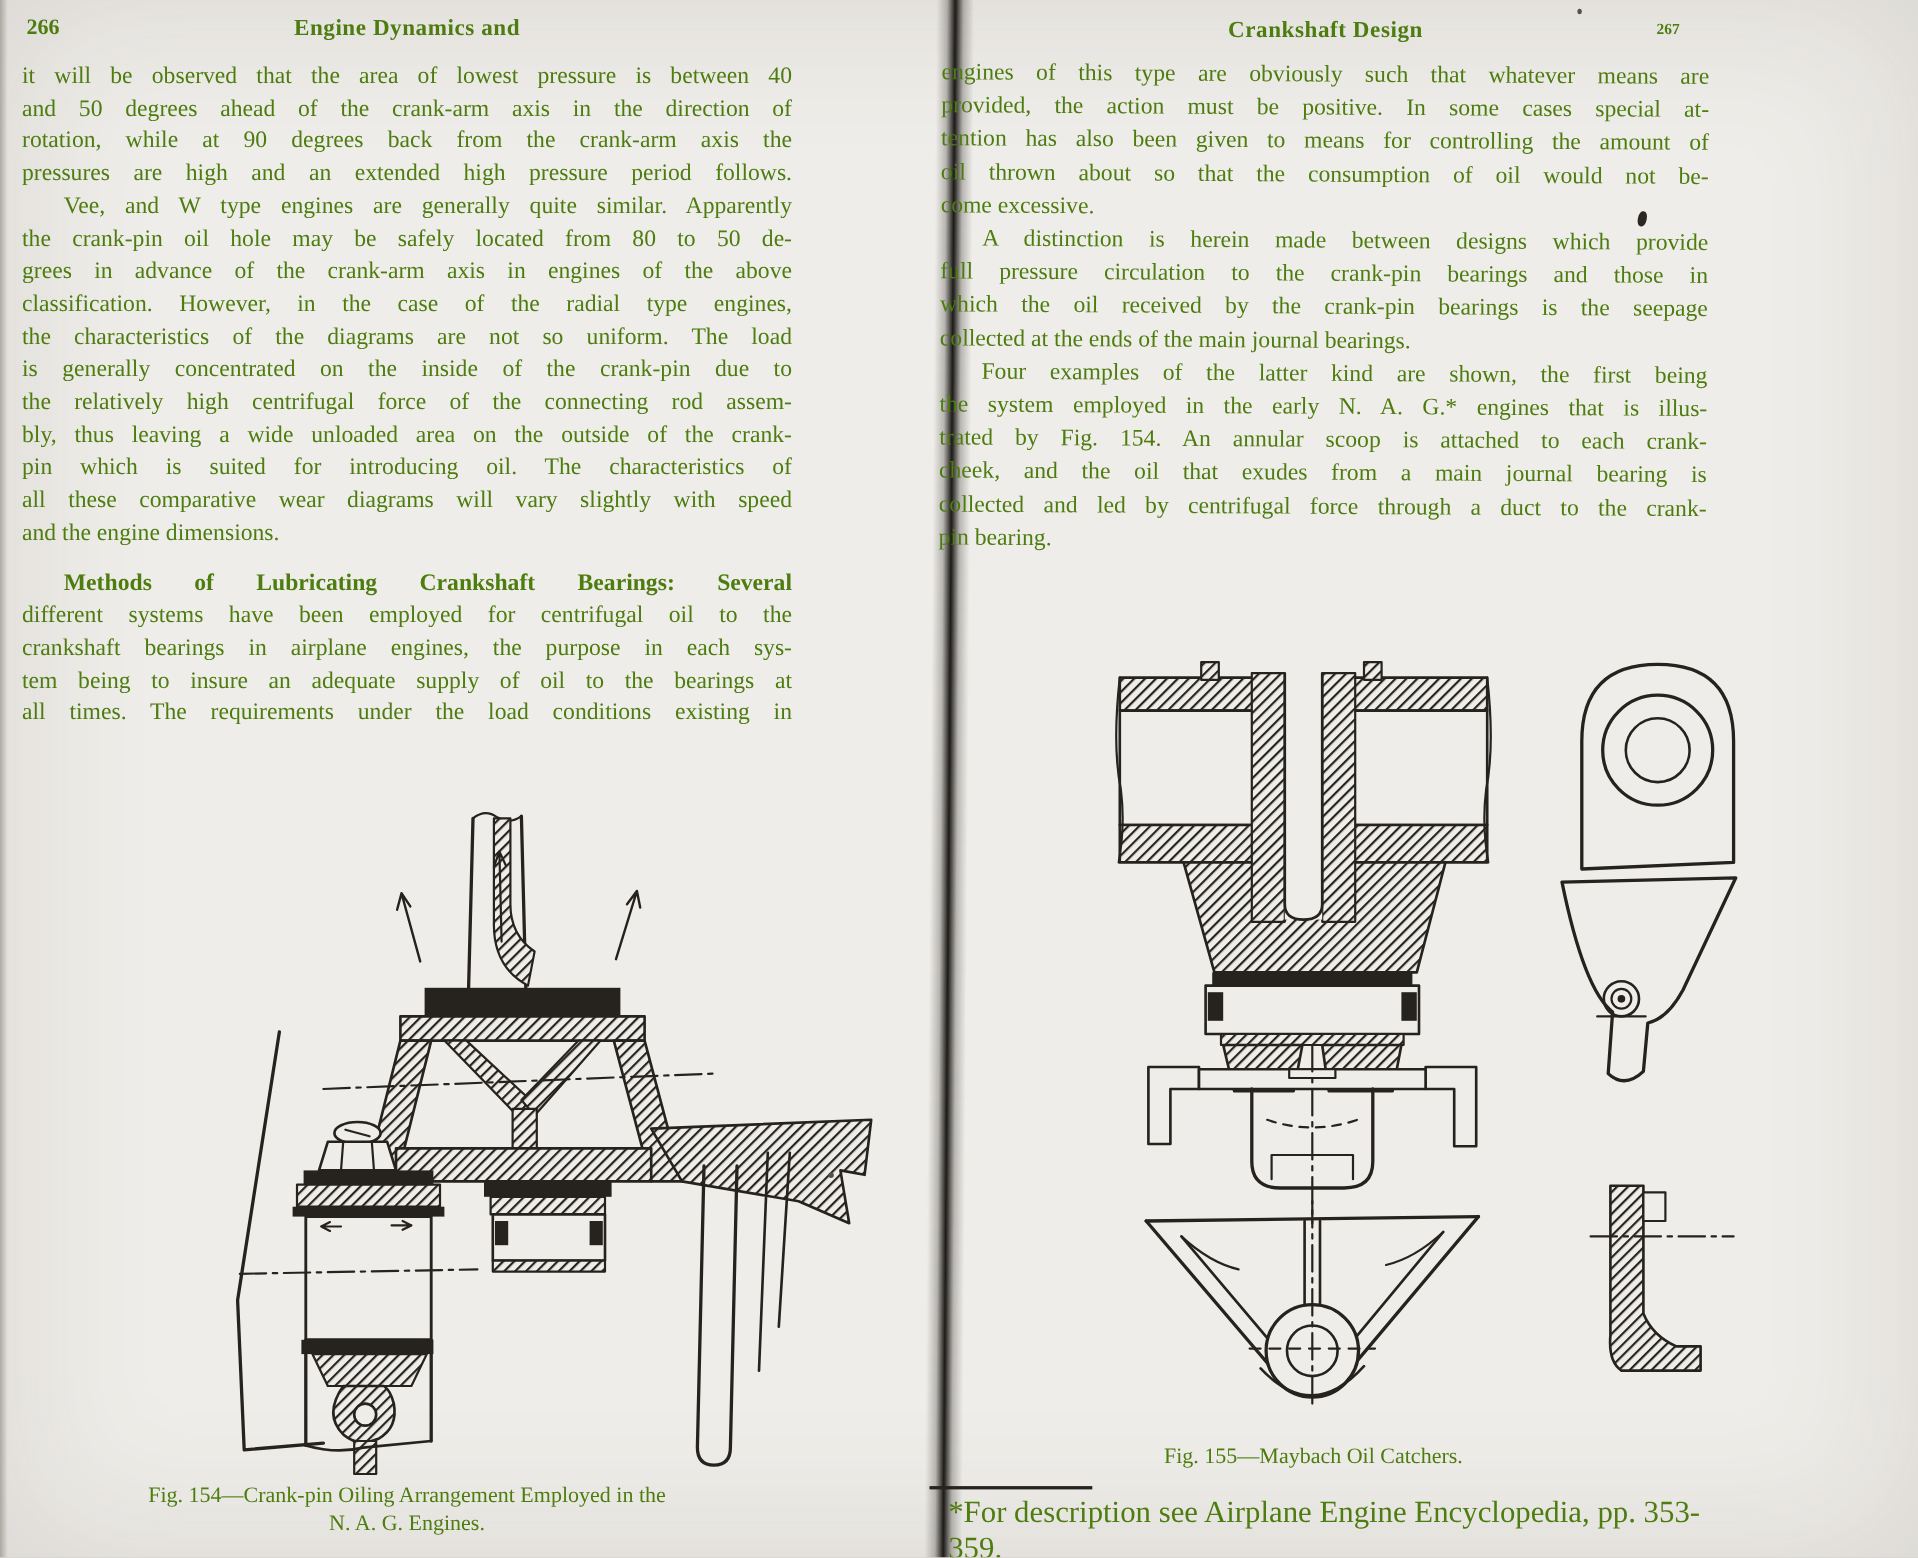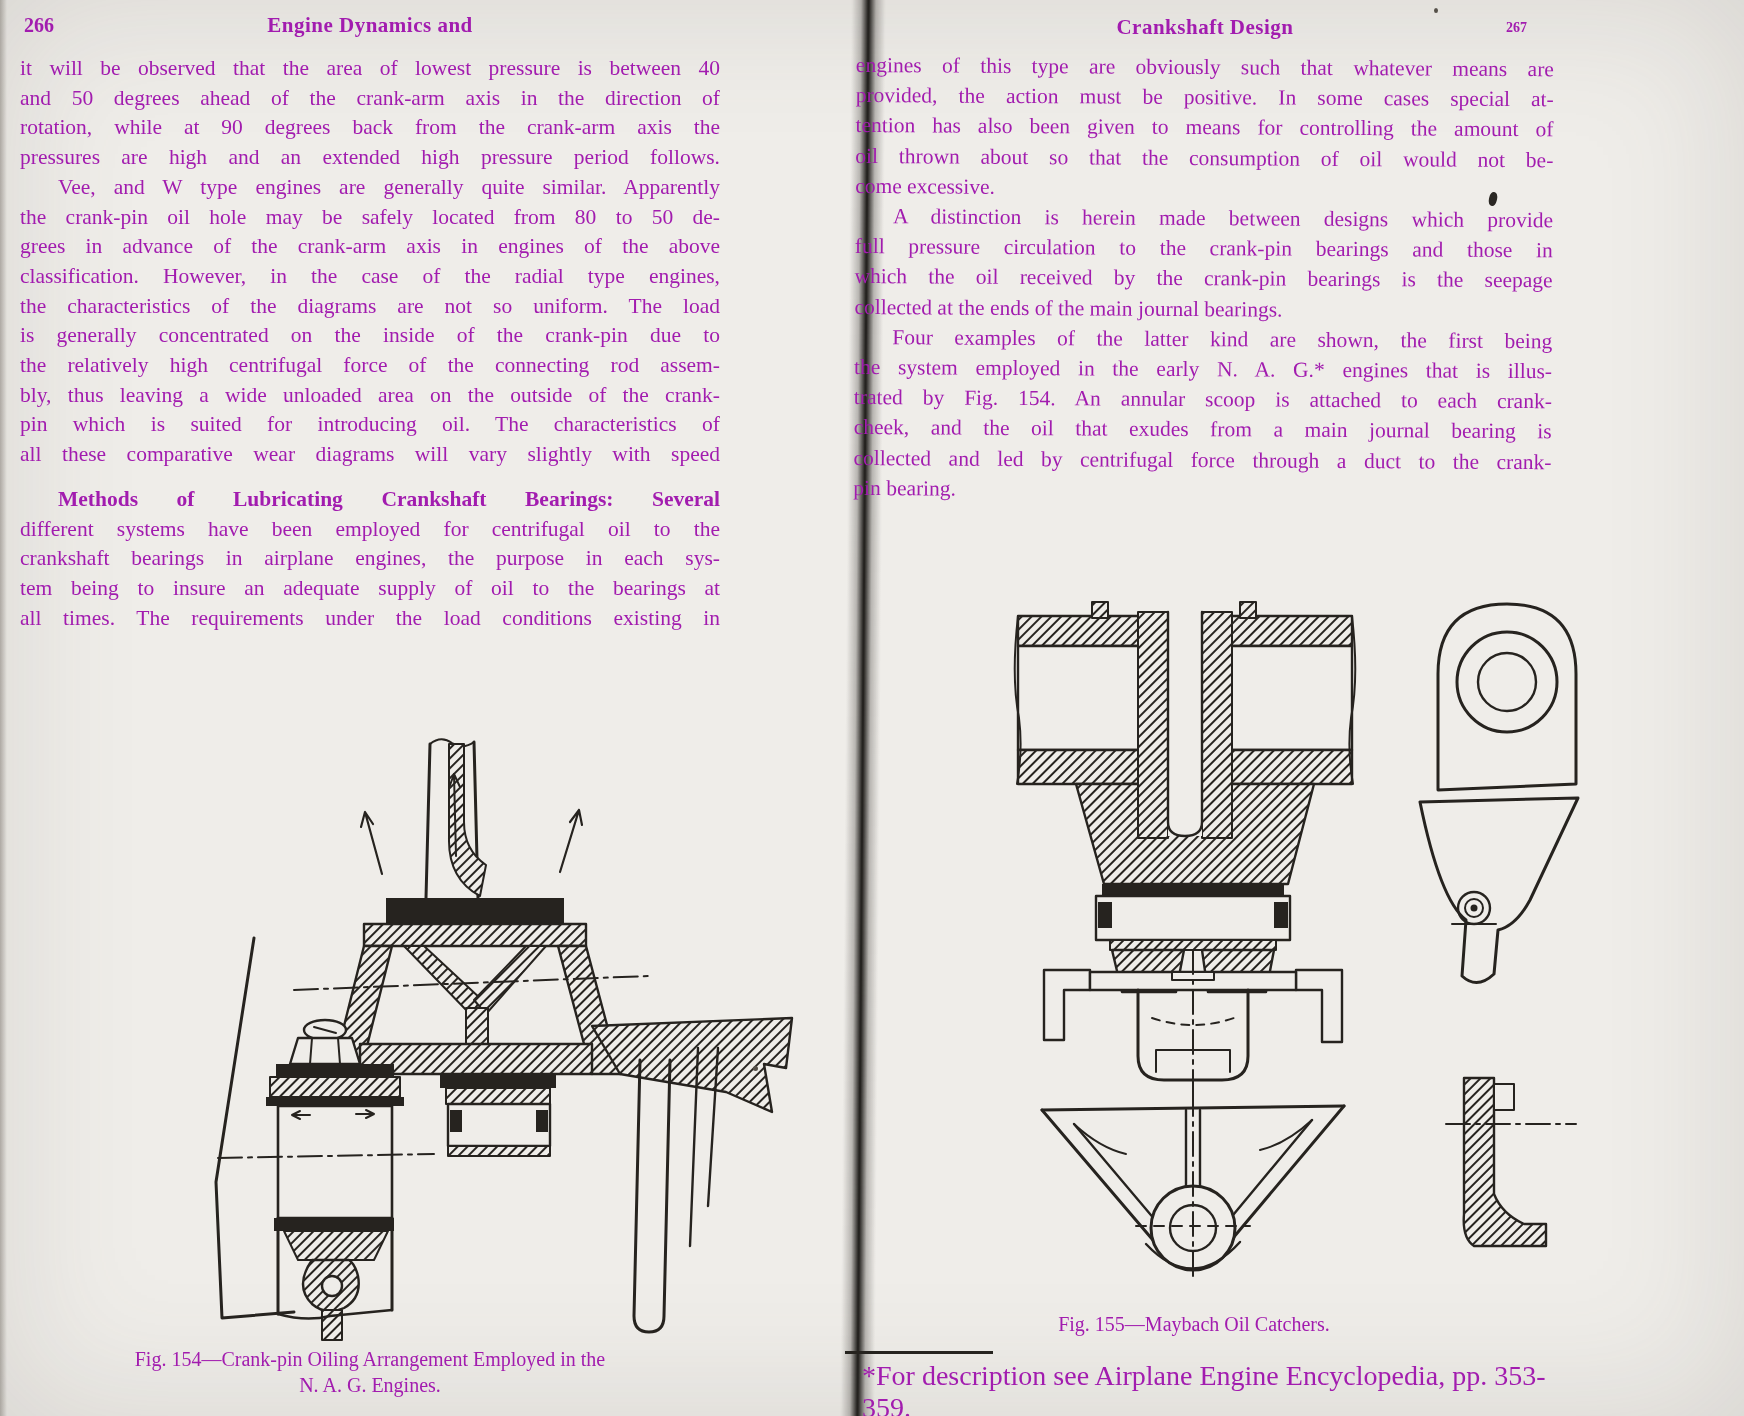--- a/index.html
+++ b/index.html
@@ -1,21 +1,21 @@
 <!DOCTYPE html>
 <html><head>
 <meta charset="utf-8">
 <style>
   html,body { margin:0; padding:0; background:#d8d6d2; }
   .scan {
     position:relative; width:1744px; height:1416px;
     background:#efedе9;
     background-color:#efede9;
     font-family:"Liberation Serif", serif;
-    color:#a21caf; overflow:hidden;
+    color:#4d7c0f; overflow:hidden;
     box-shadow: inset 0 0 140px rgba(95,90,82,.16);
   }
   .runhead-title { position:absolute; font-weight:bold; font-size:21px; text-align:center; letter-spacing:.5px; }
   .runhead-num { position:absolute; font-weight:bold; font-size:20px; }
   .textcol { position:absolute; font-size:21.5px; line-height:29.7px; }
   .par { }
   .par.space-before { margin-top:15px; }
   .tline { text-align:justify; text-align-last:justify; }
   .tline-end { text-align-last:left; }
   .indent .tline:first-child { text-indent:38px; }
@@ -55,20 +55,21 @@
         <div class="tline">Vee, and W type engines are generally quite similar. Apparently</div>
         <div class="tline">the crank-pin oil hole may be safely located from 80 to 50 de-</div>
         <div class="tline">grees in advance of the crank-arm axis in engines of the above</div>
         <div class="tline">classification. However, in the case of the radial type engines,</div>
         <div class="tline">the characteristics of the diagrams are not so uniform. The load</div>
         <div class="tline">is generally concentrated on the inside of the crank-pin due to</div>
         <div class="tline">the relatively high centrifugal force of the connecting rod assem-</div>
         <div class="tline">bly, thus leaving a wide unloaded area on the outside of the crank-</div>
         <div class="tline">pin which is suited for introducing oil. The characteristics of</div>
         <div class="tline">all these comparative wear diagrams will vary slightly with speed</div>
+        <div class="tline tline-end">and the engine dimensions.</div>
       </div>
     <div class="par space-before">
       <div class="lead-line">
         <b>Methods of Lubricating Crankshaft Bearings:</b>
         <span>Several</span>
       </div>
       <div>
           <div class="tline">different systems have been employed for centrifugal oil to the</div>
           <div class="tline">crankshaft bearings in airplane engines, the purpose in each sys-</div>
           <div class="tline">tem being to insure an adequate supply of oil to the bearings at</div>

